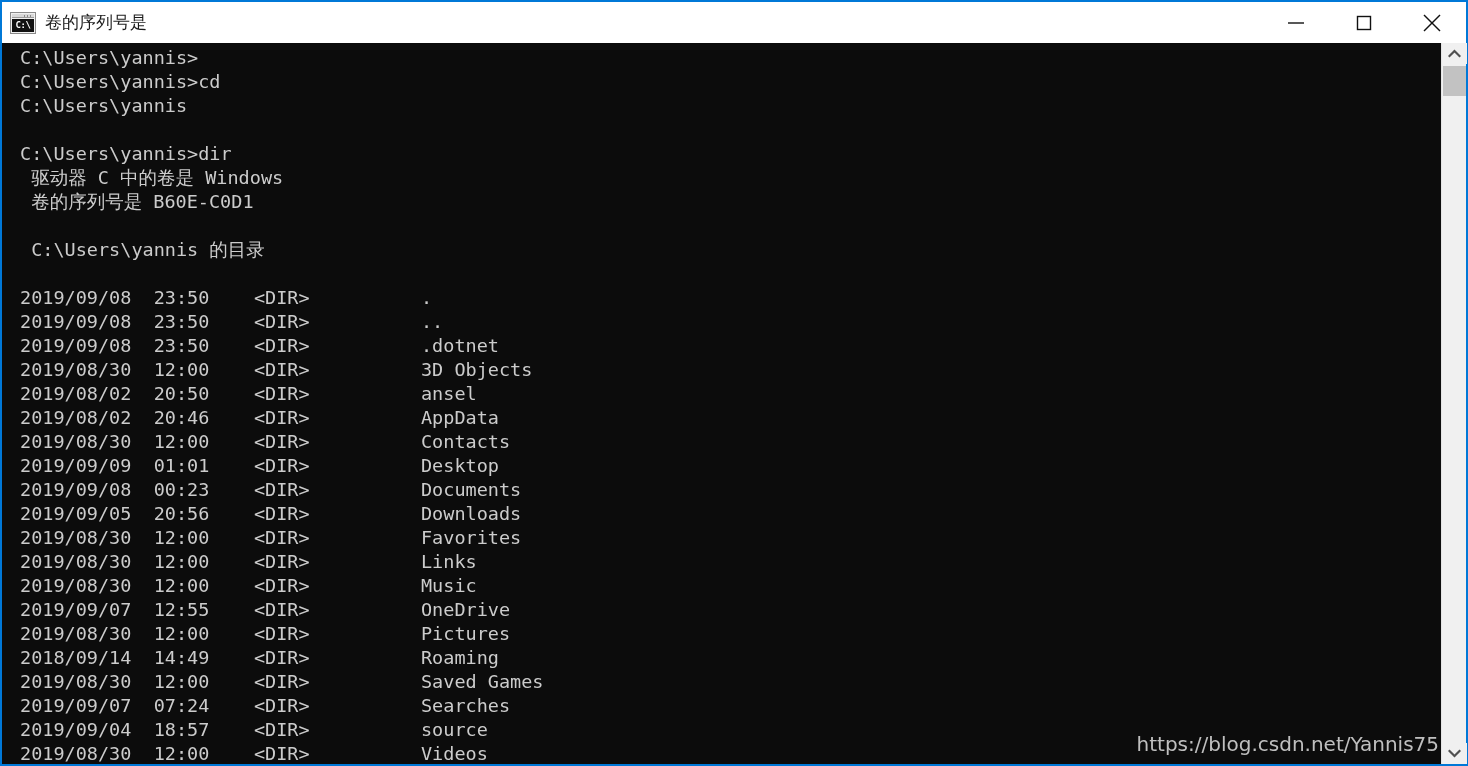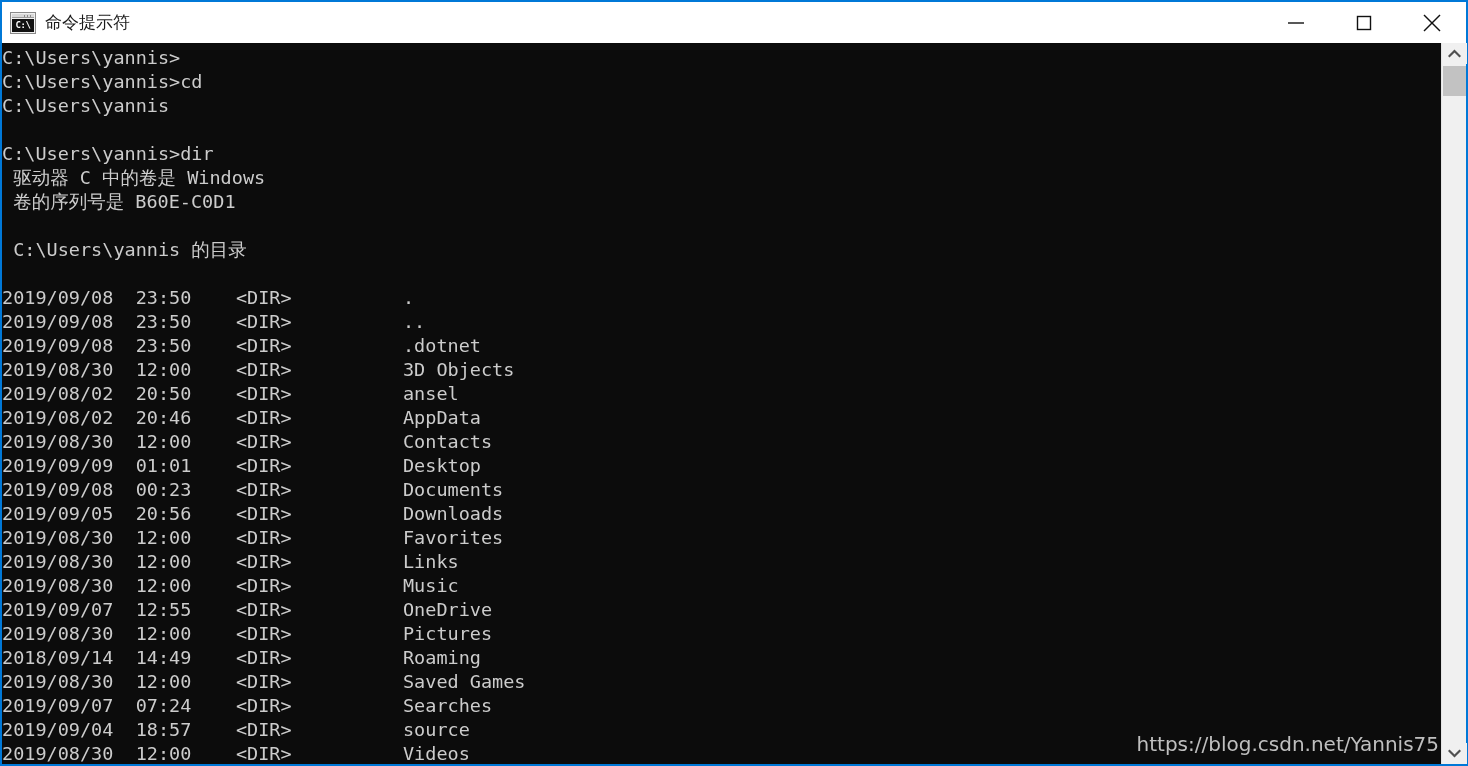--- a/index.html
+++ b/index.html
@@ -85,21 +85,21 @@
   .win-btn svg { display:block; }
 
   
   #terminal {
     position:absolute;
     left:0; top:41px;
     width:1439px;
     height:721px;
     background:#0c0c0c;
     overflow:hidden;
-    padding-left:0;
+    padding-left:18px;
   }
   #console-text {
     font-family:"DejaVu Sans Mono", monospace;
     font-size:18.5px;
     line-height:24px;
     color:#cccccc;
     white-space:pre;
     letter-spacing:0px;
     padding-top:3px;
   }
@@ -153,21 +153,21 @@
 <body>
 
 <div id="window">
 
   <div id="titlebar">
     <div id="title-left">
       <div class="cmd-icon">
         <div class="bar"></div>
         <div class="screen">C:\</div>
       </div>
-      <div id="title-text">命令提示符</div>
+      <div id="title-text">卷的序列号是</div>
     </div>
 
     <div id="win-controls">
       <div class="win-btn">
         <svg width="26" height="26" viewBox="0 0 26 26">
           <line x1="5" y1="13" x2="21" y2="13" stroke="#111111" stroke-width="1.4"></line>
         </svg>
       </div>
       <div class="win-btn">
         <svg width="26" height="26" viewBox="0 0 26 26">

